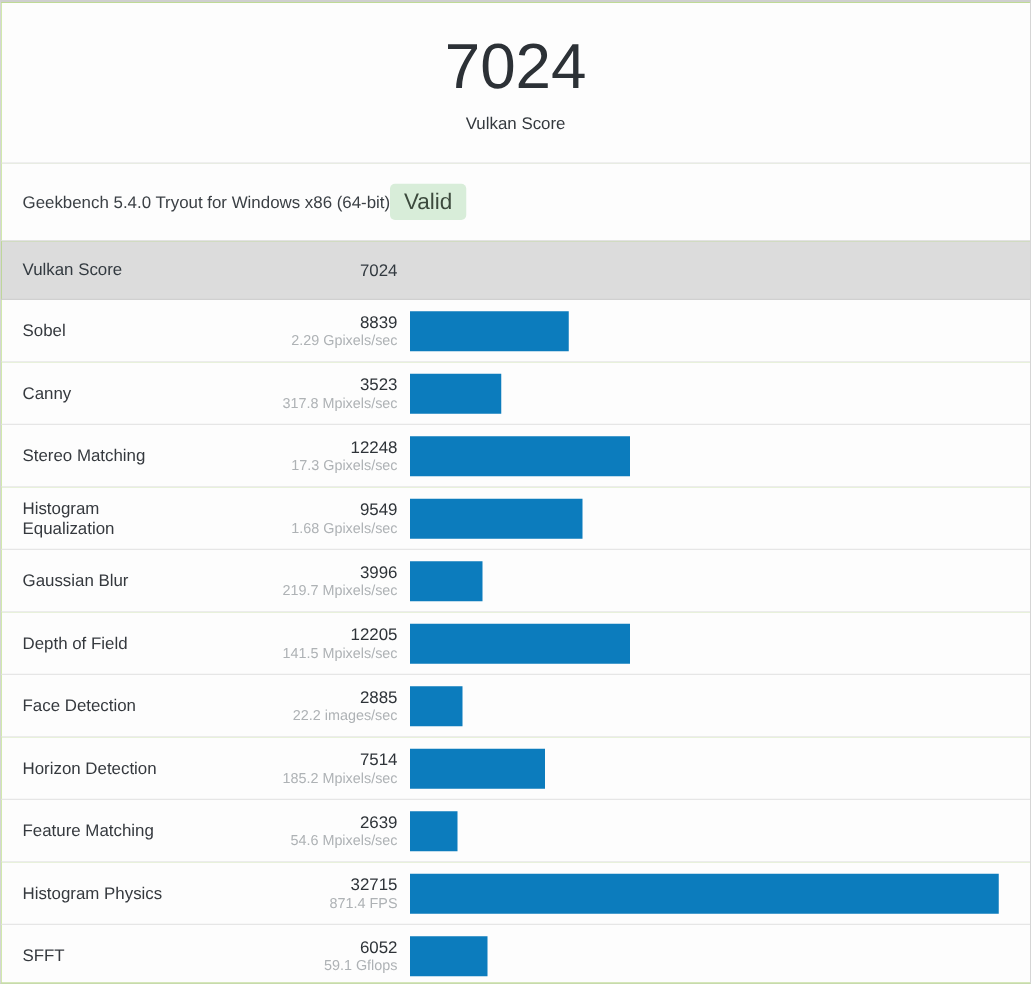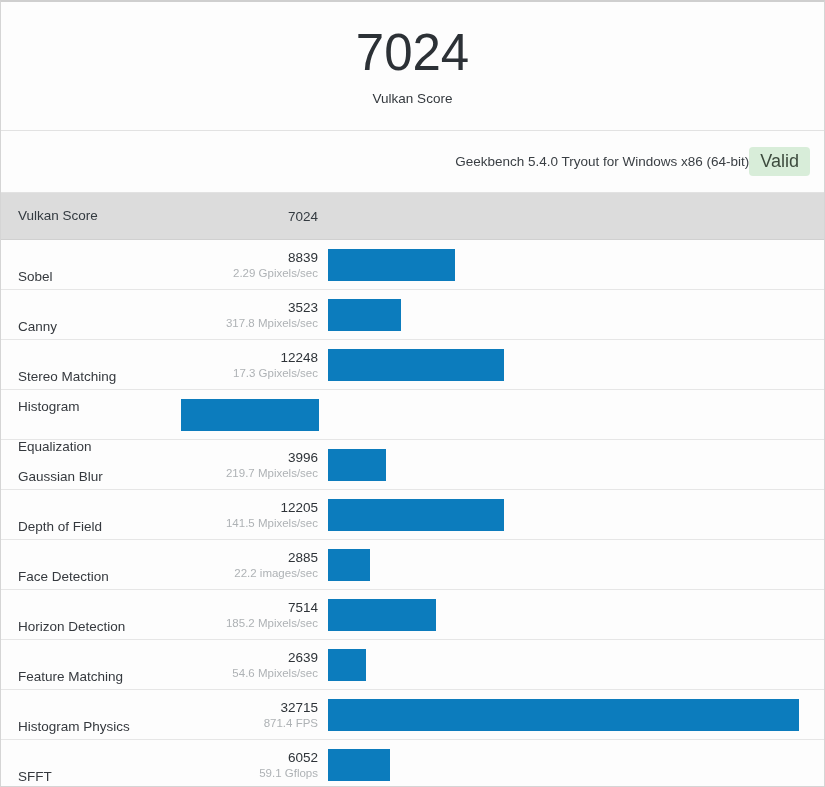--- a/index.html
+++ b/index.html
@@ -47,21 +47,21 @@
     font-size: 13.5px;
     color: #34393e;
     font-weight: 400;
   }
 
   
   .infobar {
     height: 62px;
     display: flex;
     align-items: center;
-    justify-content: flex-end;
+    justify-content: flex-start;
     padding: 0 14px 0 17px;
     background: #fdfdfd;
     border-bottom: 1px solid #e2e2e2;
   }
 
   .infobar-text {
     font-size: 13.5px;
     color: #3a3f44;
   }
 
@@ -92,21 +92,21 @@
   }
 
   .col-name {
     width: 180px;
     padding-left: 17px;
     font-size: 13.5px;
     color: #35393e;
     line-height: 16px;
   }
 
-  .col-name .nm-line { display: block; margin-top: 24px; }
+  .col-name .nm-line { display: block; }
 
   .col-score {
     width: 147px;
     text-align: right;
     padding-right: 10px;
     display: flex;
     flex-direction: column;
     align-items: flex-end;
     justify-content: center;
   }
@@ -200,20 +200,24 @@
           </div>
           <div class="col-bar">
             <div class="bar" style="width: 176.3px; background: rgb(12, 124, 189);"></div>
           </div>
         </div>
         <div class="row">
           <div class="col-name">
             <span class="nm-line">Histogram</span>
             <span class="nm-line">Equalization</span>
           </div>
+          <div class="col-score">
+            <div class="score-val">9549</div>
+            <div class="score-rate">1.68 Gpixels/sec</div>
+          </div>
           <div class="col-bar">
             <div class="bar" style="width: 137.5px; background: rgb(12, 124, 189);"></div>
           </div>
         </div>
         <div class="row">
           <div class="col-name">
             <span class="nm-line">Gaussian Blur</span>
           </div>
           <div class="col-score">
             <div class="score-val">3996</div>

